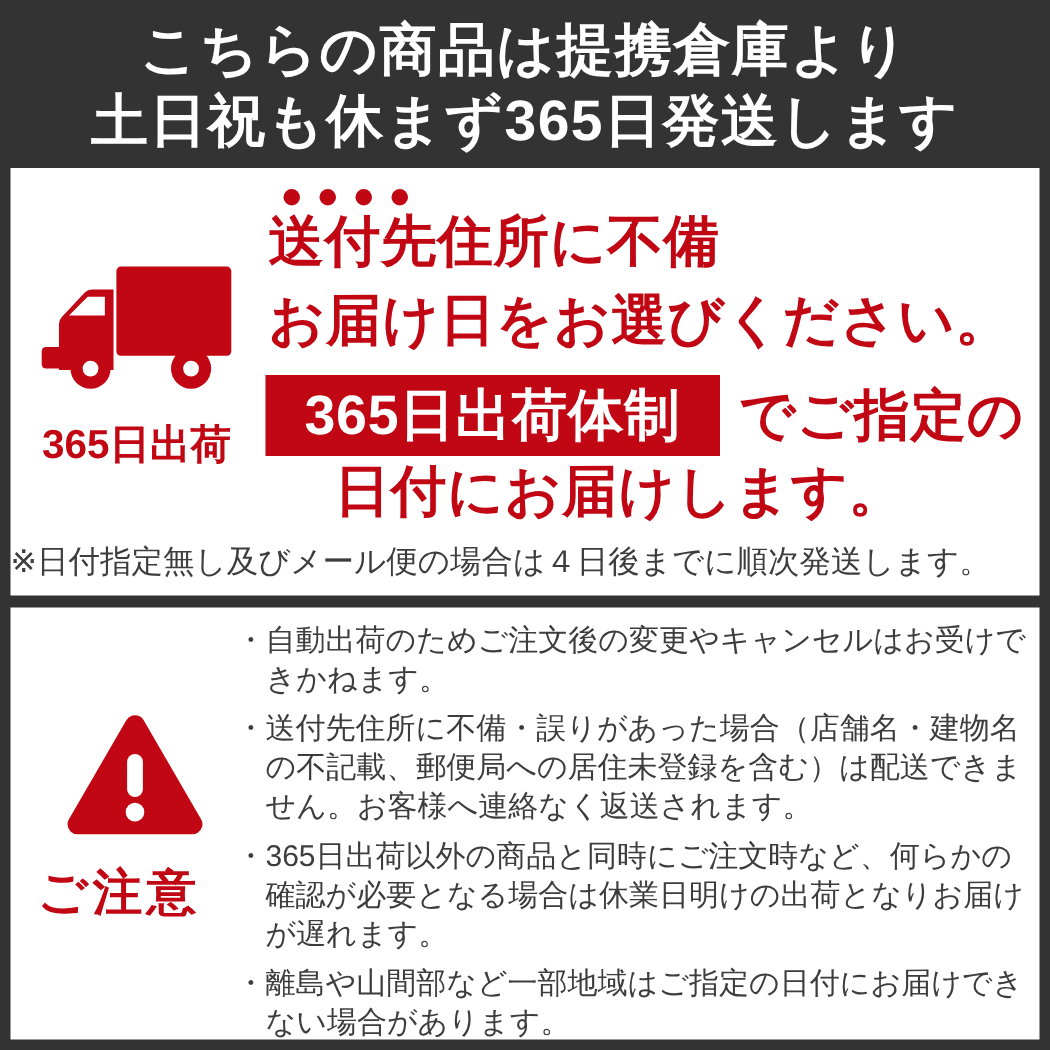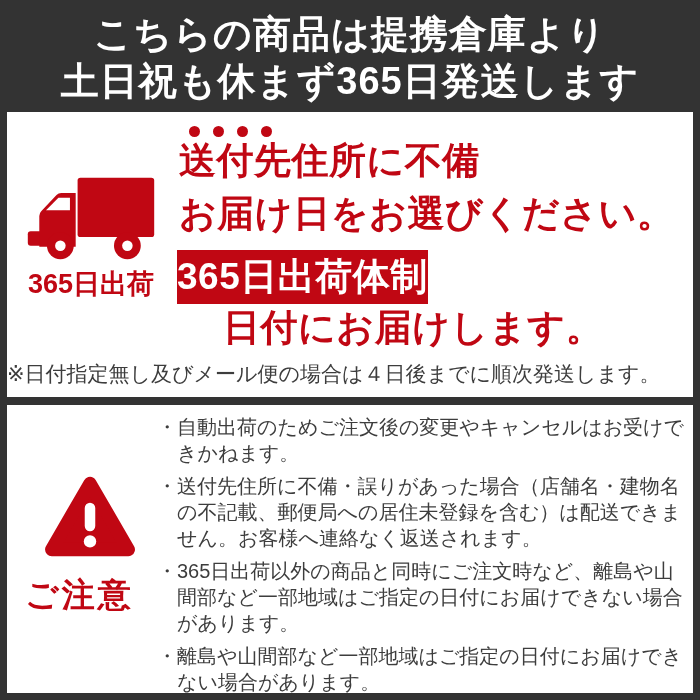--- a/index.html
+++ b/index.html
@@ -20,35 +20,35 @@
     color:#fff;font-weight:700;font-size:38px;line-height:47px;
     text-align:center;padding-top:11px;letter-spacing:1px;
   }
   
   .panel{position:absolute;left:7px;width:686px;background:var(--paper);}
   .panel1{top:112px;height:285px;}
   .panel2{top:405px;height:288px;}
   
   .truck-wrap{position:absolute;left:10px;top:60px;width:148px;text-align:center;}
   .truck-svg{display:block;margin:0 auto;width:128px;height:90px;color:var(--red);}
-  .truck-label{margin-top:4px;color:var(--red);font-weight:700;font-size:27px;white-space:nowrap;}
+  .truck-label{margin-top:16px;color:var(--red);font-weight:700;font-size:27px;white-space:nowrap;}
   
   .dots{position:absolute;left:182px;top:14px;display:flex;gap:13px;}
   .dot{width:11px;height:11px;border-radius:50%;background:var(--red);}
   
   .red-line{
     position:absolute;left:172px;color:var(--red);font-weight:700;
     font-size:37px;line-height:40px;white-space:nowrap;letter-spacing:0.5px;
   }
   .line1{top:29px;}
   .line2{top:82px;}
   .badge-row{position:absolute;left:170px;top:138px;display:flex;align-items:center;}
   .badge{
     background:var(--red);color:#fff;font-weight:700;font-size:37px;
-    line-height:1;padding:8px 0 9px;white-space:nowrap;letter-spacing:0.5px;
+    line-height:1;padding:8px 26px 9px;white-space:nowrap;letter-spacing:0.5px;
   }
   .after-badge{color:var(--red);font-weight:700;font-size:37px;margin-left:13px;white-space:nowrap;letter-spacing:0.5px;}
   .line4{top:196px;margin-left:44px;}
   .note{
     position:absolute;left:0;top:248px;width:100%;text-align:left;
     color:var(--ink);font-size:21px;white-space:nowrap;
   }
   
   .warn-wrap{position:absolute;left:18px;top:68px;width:130px;text-align:left;}
   .warn-svg{display:block;margin:0 auto;width:100px;height:88px;color:var(--red);}
@@ -92,20 +92,21 @@
       <span class="dot"></span>
       <span class="dot"></span>
       <span class="dot"></span>
     </div>
 
     <div class="red-line line1">送付先住所に不備</div>
     <div class="red-line line2">お届け日をお選びください。</div>
 
     <div class="badge-row">
       <span class="badge">365日出荷体制</span>
+      <span class="after-badge">でご指定の</span>
     </div>
 
     <div class="red-line line4">日付にお届けします。</div>
 
     <div class="note">※日付指定無し及びメール便の場合は４日後までに順次発送します。</div>
   </section>
 
   <section class="panel panel2">
 
     <div class="warn-wrap">
@@ -113,18 +114,18 @@
         <path d="M50 11 L90 80 H10 Z" fill="currentColor" stroke="currentColor" stroke-width="14" stroke-linejoin="round"></path>
         <rect x="44.5" y="31" width="11" height="30" rx="5.5" fill="#ffffff"></rect>
         <circle cx="50" cy="71.5" r="6.5" fill="#ffffff"></circle>
       </svg>
       <div class="warn-label">ご注意</div>
     </div>
 
     <ul class="bullets">
       <li>自動出荷のためご注文後の変更やキャンセルはお受けできかねます。</li>
       <li>送付先住所に不備・誤りがあった場合（店舗名・建物名の不記載、郵便局への居住未登録を含む）は配送できません。お客様へ連絡なく返送されます。</li>
-      <li>365日出荷以外の商品と同時にご注文時など、離島や山間部など一部地域はご指定の日付にお届けできない場合があります。</li>
+      <li>365日出荷以外の商品と同時にご注文時など、何らかの確認が必要となる場合は休業日明けの出荷となりお届けが遅れます。</li>
       <li>離島や山間部など一部地域はご指定の日付にお届けできない場合があります。</li>
     </ul>
   </section>
 
 </div>
 
 </body></html>

